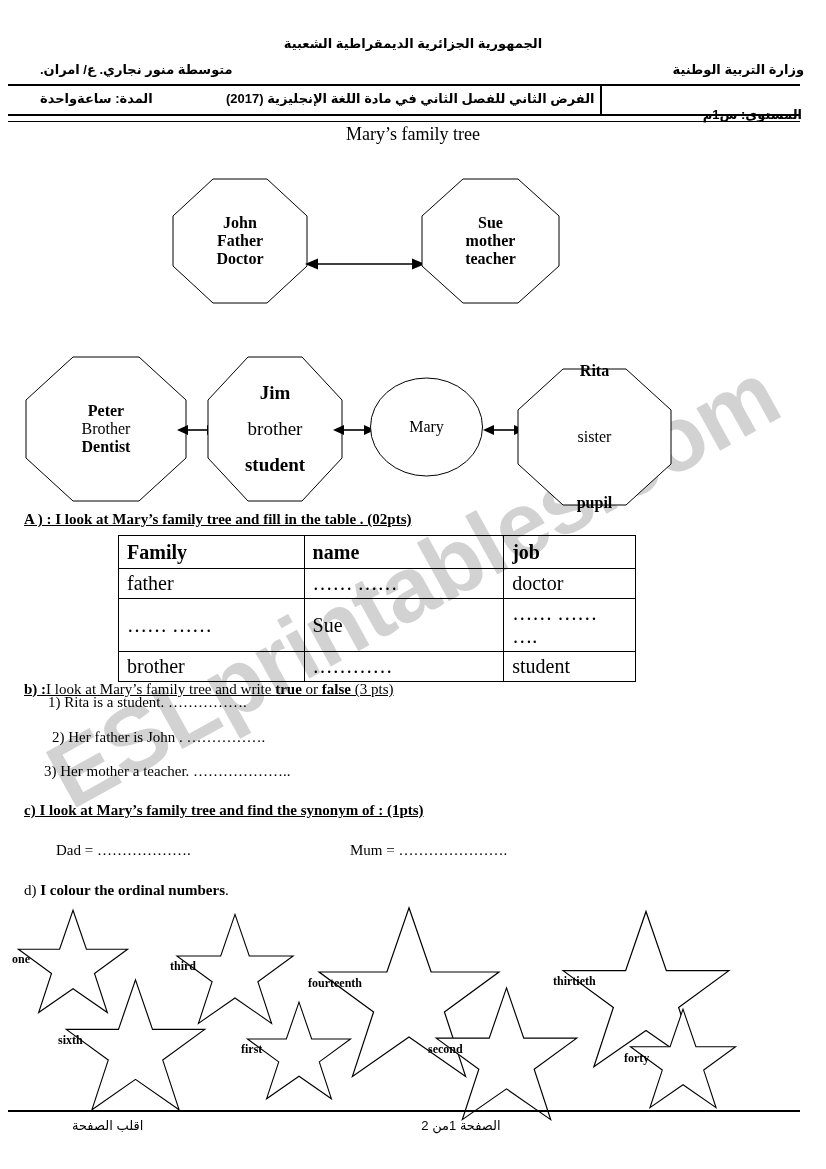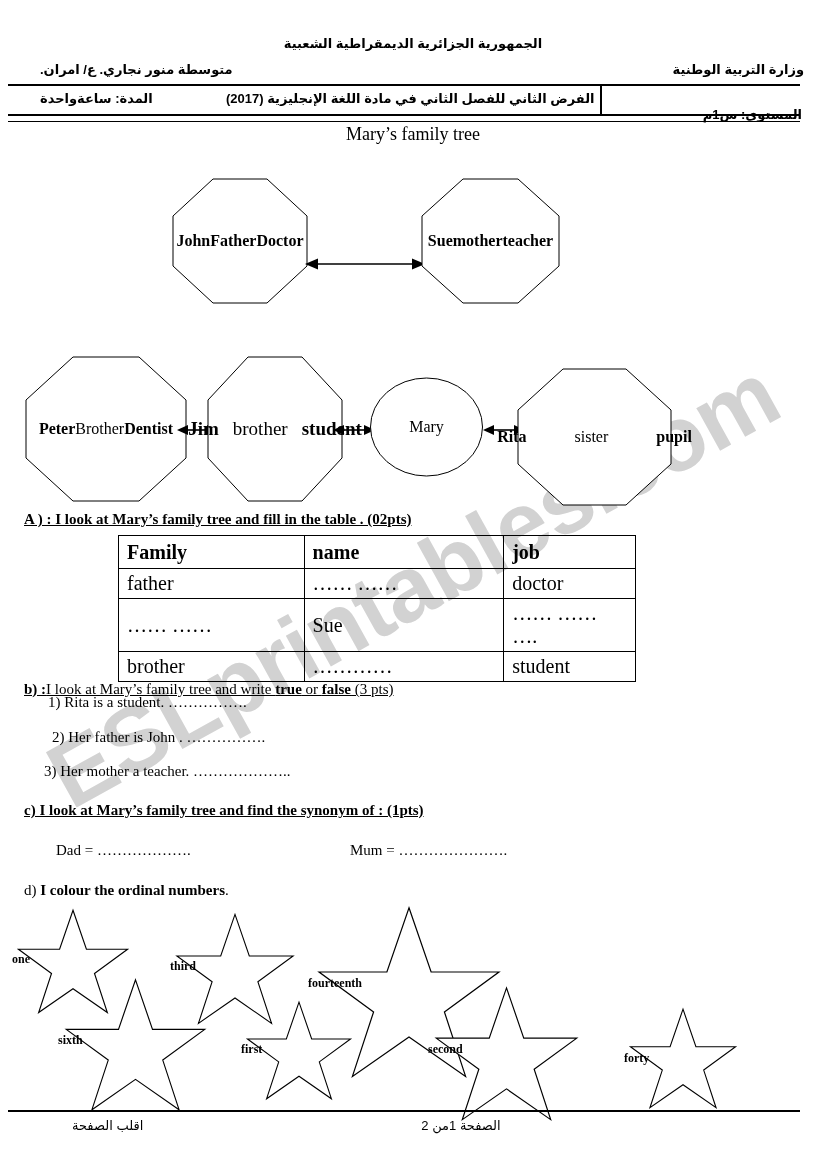--- a/index.html
+++ b/index.html
@@ -60,21 +60,21 @@
 
   
   .ws-title {
     position:absolute; left:0; top:124px; width:826px;
     text-align:center; font-size:18px;
   }
   .oct-wrap { position:absolute; }
   .oct-wrap svg { position:absolute; left:0; top:0; }
   .oct-txt {
     position:absolute; inset:0;
-    display:flex; flex-direction:row;
+    display:flex; flex-direction:column;
     align-items:center; justify-content:center;
     text-align:center;
   }
   .ell-wrap { position:absolute; }
   .nm { font-weight:700; }
   .rel { font-weight:400; }
   .job { font-weight:700; }
 
   .arrow { position:absolute; }
 
@@ -338,20 +338,26 @@
       <div class="star-label" style="top:72px;">fourteenth</div>
     </div>
 
     <div class="star-wrap" style="left:428px; top:985px; width:157px; height:139px;">
       <svg width="157" height="139" viewBox="0 0 100 95">
         <polygon points="50,2 61.8,36.3 98,36.3 68.9,57.6 80.2,92 50,71 19.8,92 31.1,57.6 2,36.3 38.2,36.3" fill="#fff" stroke="#000" stroke-width="0.8"></polygon>
       </svg>
       <div class="star-label" style="top:57px;">second</div>
     </div>
 
+    <div class="star-wrap" style="left:553px; top:908px; width:186px; height:164px;">
+      <svg width="186" height="164" viewBox="0 0 100 95">
+        <polygon points="50,2 61.8,36.3 98,36.3 68.9,57.6 80.2,92 50,71 19.8,92 31.1,57.6 2,36.3 38.2,36.3" fill="#fff" stroke="#000" stroke-width="0.7"></polygon>
+      </svg>
+      <div class="star-label" style="top:66px;">thirtieth</div>
+    </div>
 
     <div class="star-wrap" style="left:624px; top:1007px; width:118px; height:104px;">
       <svg width="118" height="104" viewBox="0 0 100 95">
         <polygon points="50,2 61.8,36.3 98,36.3 68.9,57.6 80.2,92 50,71 19.8,92 31.1,57.6 2,36.3 38.2,36.3" fill="#fff" stroke="#000" stroke-width="1"></polygon>
       </svg>
       <div class="star-label" style="top:44px;">forty</div>
     </div>
 
     <div class="rule rule-f"></div>
     <div class="foot foot-center">الصفحة 1من 2</div>

